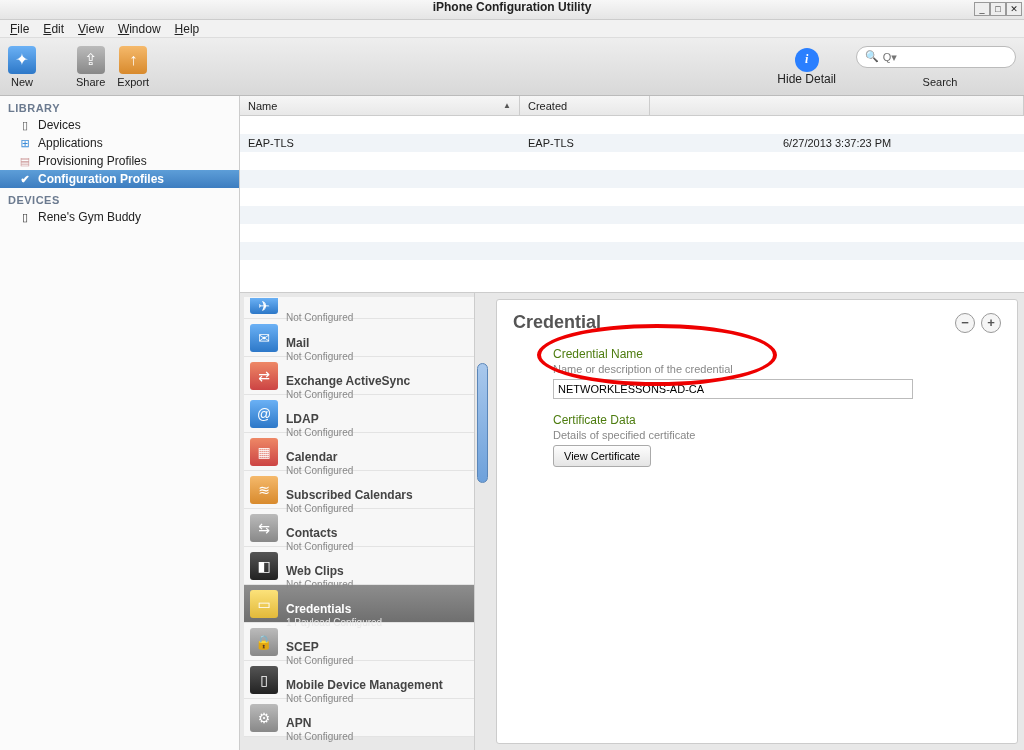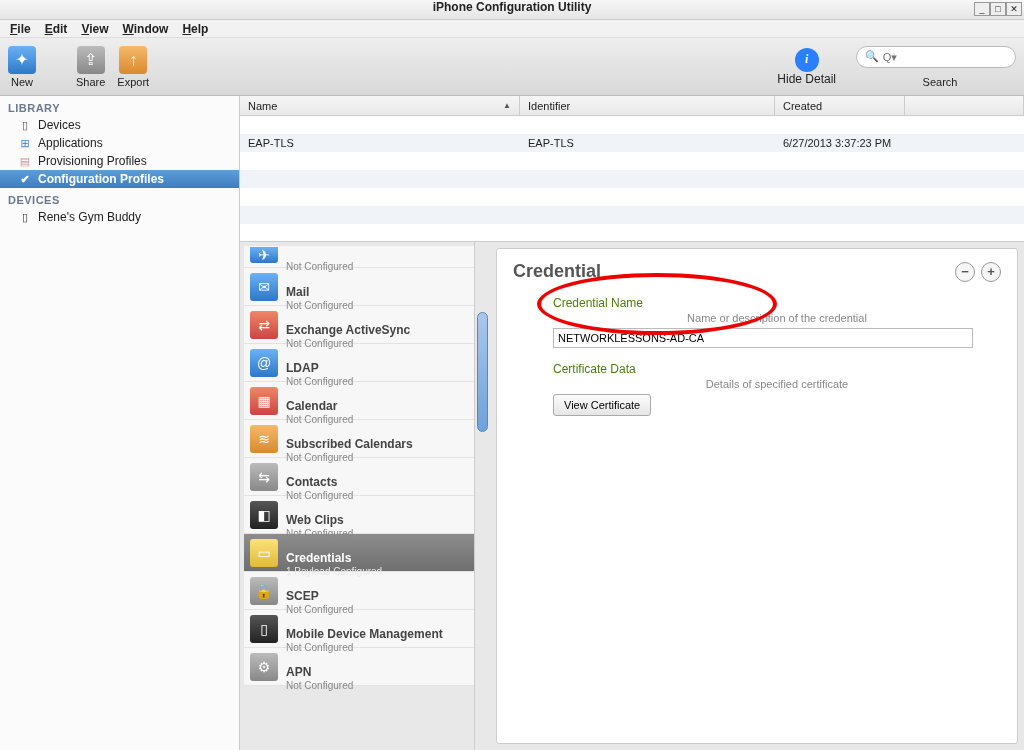--- a/index.html
+++ b/index.html
@@ -5,21 +5,21 @@
 * { box-sizing: border-box; margin: 0; padding: 0; font-family: "Segoe UI", Tahoma, sans-serif; }
 body { width: 1024px; height: 750px; background: #ececec; overflow: hidden; font-size: 12px; color: #222; }
 
 
 .titlebar { height: 20px; background: linear-gradient(#f7f7f7,#e5e5e5); border-bottom:1px solid #ccc; display:flex; align-items:flex-start; justify-content:center; position:relative; }
 .titlebar .title { font-weight:bold; font-size:12px; }
 .titlebar .win-buttons { position:absolute; right:2px; top:2px; display:flex; gap:0; }
 .titlebar .win-btn { width:16px; height:14px; border:1px solid #999; background:#eee; font-size:9px; display:flex; align-items:center; justify-content:center; cursor:pointer; }
 
 
-.menubar { height:18px; background:#f2f2f2; display:flex; align-items:center; padding:0 4px; gap:2px; border-bottom:1px solid #ddd;font-weight:bold; }
+.menubar { height:18px; background:#f2f2f2; display:flex; align-items:center; padding:0 4px; gap:2px; border-bottom:1px solid #ddd; }
 .menubar span { padding:1px 6px; cursor:pointer; }
 .menubar span u { text-decoration: underline; }
 
 
 .toolbar { height:58px; background:linear-gradient(#eeeeee,#d8d8d8); border-bottom:1px solid #bbb; display:flex; align-items:center; padding:0 8px; position:relative; }
 .tool-group { display:flex; gap:12px; }
 .tool-btn { display:flex; flex-direction:column; align-items:center; gap:2px; cursor:pointer; }
 .tool-btn .ico { width:28px; height:28px; border-radius:4px; display:flex; align-items:center; justify-content:center; font-size:16px; color:#fff; }
 .tool-btn .lbl { font-size:11px;text-align:center; }
 .spacer { flex:1; }
@@ -48,21 +48,21 @@
 
 .table-head { display:flex; height:20px; background:linear-gradient(#f6f6f6,#e8e8e8); border-bottom:1px solid #ccc; }
 .table-head .col { padding:3px 8px; font-size:11px; border-right:1px solid #ccc; display:flex; align-items:center; justify-content:space-between; }
 .col.name { width:280px; }
 .col.identifier { width:255px; }
 .col.created { width:130px; }
 .col.last { flex:1; }
 .sort-arrow { font-size:8px; color:#555; }
 
 
-.table-body { height:125px; background:#fff; }
+.table-body { height:176px; background:#fff; }
 .table-row { display:flex; height:18px; align-items:center; font-size:11px; }
 .table-row .cell { padding:0 8px; overflow:hidden; white-space:nowrap; text-overflow:ellipsis; }
 .cell.name { width:280px; }
 .cell.identifier { width:255px; }
 .cell.created { width:130px; }
 .table-row:nth-child(even){ background:#f0f4f8; }
 .table-row:nth-child(odd){ background:#ffffff; }
 .table-row.blank.alt { background:#f0f4f8; }
 
 
@@ -83,22 +83,22 @@
 .scroll-thumb { position:absolute; left:2px; right:2px; top:70px; height:120px; background:linear-gradient(#a9c8ec,#6ea1db); border:1px solid #5a86b9; border-radius:6px; }
 
 
 .detail { flex:1; background:#fff; margin:6px; border:1px solid #ccc; border-radius:3px; padding:12px 16px; position:relative; }
 .detail-header { display:flex; align-items:center; justify-content:space-between; }
 .detail-title { font-size:18px; font-weight:bold; color:#555; }
 .pm-buttons { display:flex; gap:6px; }
 .pm-btn { width:20px; height:20px; border:1px solid #999; border-radius:50%; background:#f5f5f5; display:flex; align-items:center; justify-content:center; font-weight:bold; cursor:pointer; font-size:13px; color:#555; }
 .field-block { margin-top:14px; margin-left:40px; }
 .field-label { font-weight:normal; font-size:12px; color:#4d7c0f; }
-.field-help { font-size:11px; color:#888; margin:2px 0 4px;text-align:center; }
-.field-input { width:420px; height:20px; border:1px solid #bbb; padding:2px 4px; font-size:11px; background:#fff; }
+.field-help { font-size:11px; color:#888; margin:2px 0 4px; }
+.field-input { width:360px; height:20px; border:1px solid #bbb; padding:2px 4px; font-size:11px; background:#fff; }
 .btn-small { height:22px; padding:2px 10px; border:1px solid #aaa; background:linear-gradient(#fdfdfd,#e5e5e5); border-radius:3px; font-size:11px; cursor:pointer; }
 
 
 .annot-ellipse { position:absolute; border:4px solid #e00; border-radius:50%; pointer-events:none; }
 
 
 .bg-blue{background:linear-gradient(#6bb1f5,#2d78c8);}
 .bg-gray{background:linear-gradient(#bbb,#888);}
 .bg-orange{background:linear-gradient(#f5b96b,#d88a2d);}
 .bg-red{background:linear-gradient(#e86,#c44);}
@@ -184,23 +184,20 @@
       <span>Rene's Gym Buddy</span>
     </div>
   </div>
 
   <div class="content">
 
     <div class="table-head">
       <div class="col name">
         <span>Name</span>
         <span class="sort-arrow">▲</span>
-      </div>
-      <div class="col identifier">
-        <span>Identifier</span>
       </div>
       <div class="col created">
         <span>Created</span>
       </div>
       <div class="col last"></div>
     </div>
 
     <div class="table-body">
       <div class="table-row blank"></div>
       <div class="table-row">

